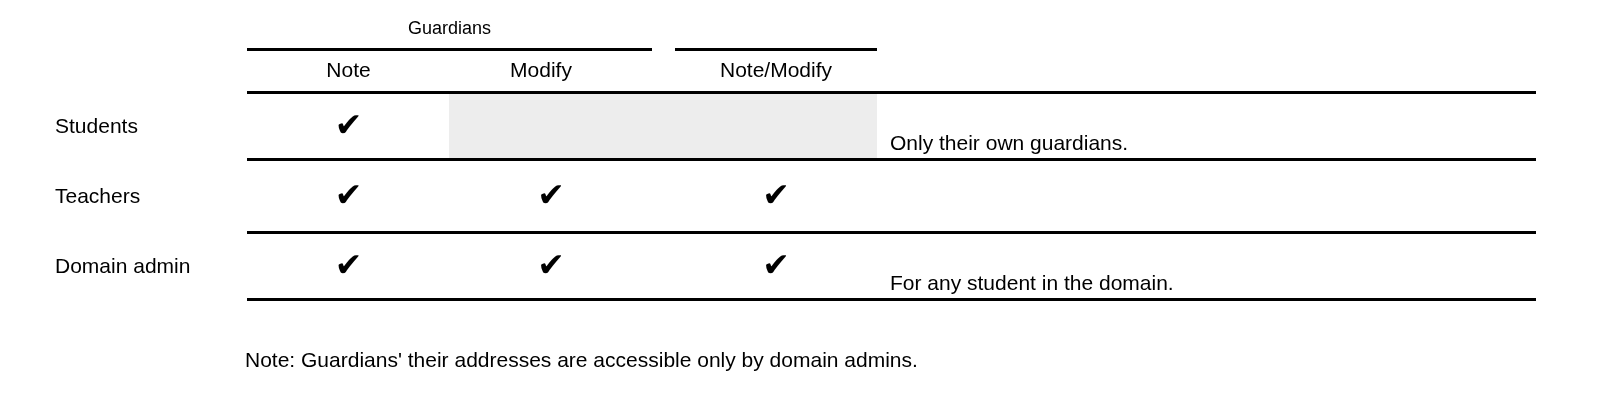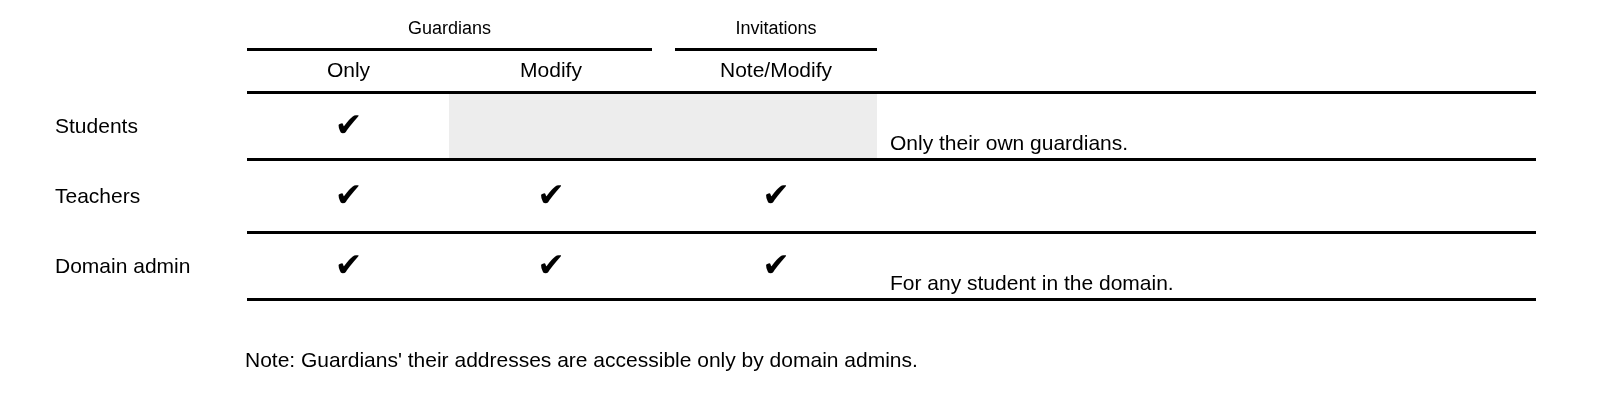--- a/index.html
+++ b/index.html
@@ -38,21 +38,21 @@
   .rule-row3 { left: 247px; top: 298px; width: 1289px; }
 
   .col-header {
     position: absolute;
     top: 57px;
     text-align: center;
     font-size: 21px;
     line-height: 26px;
   }
   .col-view { left: 247px; width: 203px; }
-  .col-modify { left: 450px; width: 202px; }
+  .col-modify { left: 440px; width: 202px; }
   .col-viewmodify { left: 675px; width: 202px; }
 
   .row { position: absolute; left: 0; width: 1600px; }
   .row-students { top: 94px; height: 64px; }
   .row-teachers { top: 161px; height: 70px; }
   .row-admin { top: 234px; height: 64px; }
 
   .row-label {
     position: absolute;
     left: 55px; top: 0; height: 100%;
@@ -94,25 +94,24 @@
     font-size: 21px;
     line-height: 26px;
   }
 </style>
 </head>
 <body>
 
 <div class="canvas">
 
   <div class="group-label group-guardians">Guardians</div>
-  <div class="group-label group-invitations">Invitations</div>
   <div class="rule rule-guardians"></div>
   <div class="rule rule-invitations"></div>
 
-  <div class="col-header col-view">Only</div>
+  <div class="col-header col-view">Note</div>
   <div class="col-header col-modify">Modify</div>
   <div class="col-header col-viewmodify">Note/Modify</div>
   <div class="rule rule-header-bottom"></div>
 
   <div class="row row-students">
     <div class="shaded-overlay"></div>
     <div class="row-label">Students</div>
     <div class="cell cell-view">
       <span class="check">✔</span>
     </div>

